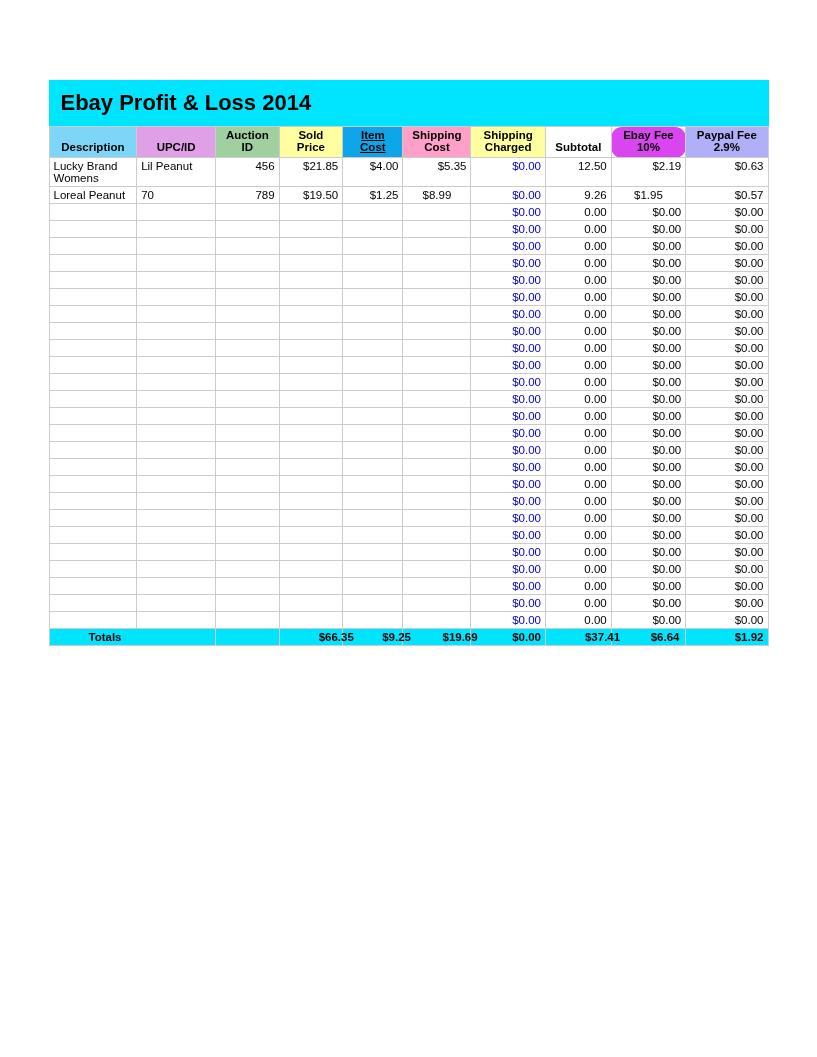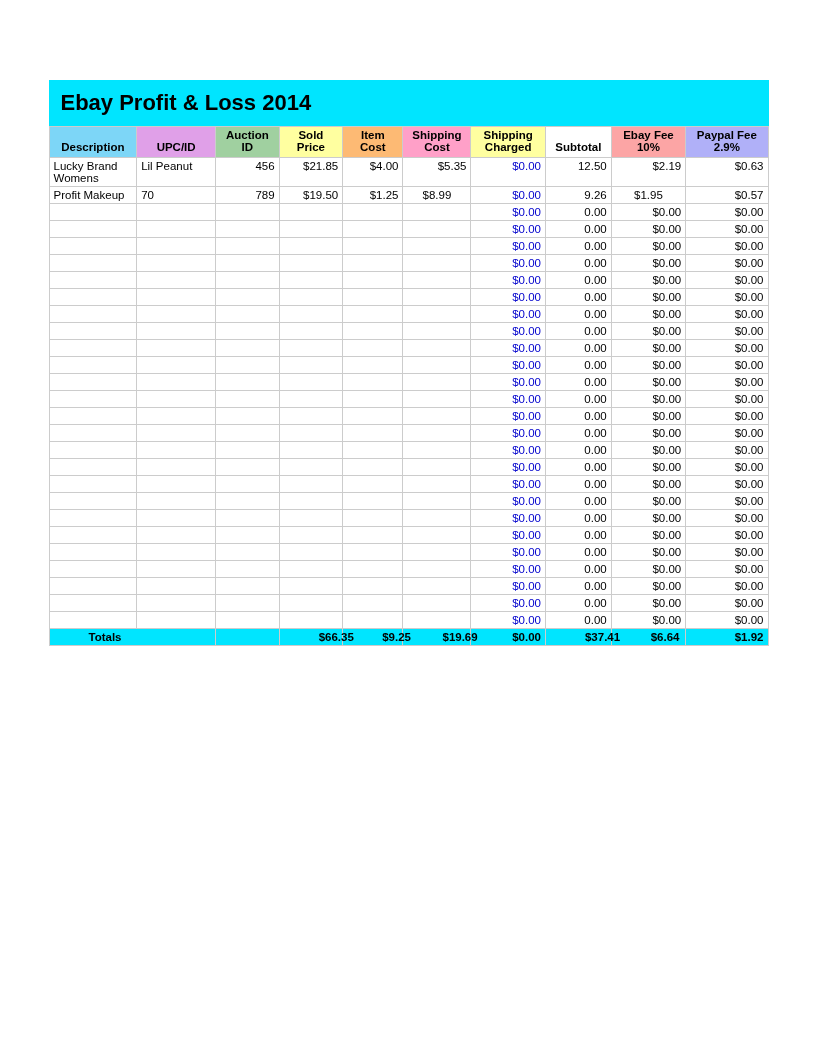--- a/index.html
+++ b/index.html
@@ -29,25 +29,25 @@
     th, td {
       border: 1px solid #ccc;
       padding: 2px 4px;
       vertical-align: top;
       font-size: 11.5px;
     }
     .col-description { width: 80px; background: #7dd6f7; color: #000; }
     .col-upc { width: 72px; background: #e0a0e8; color: #000; }
     .col-auction { width: 58px; background: #a0d0a0; color: #000; }
     .col-sold { width: 58px; background: #ffffa0; color: #000; }
-    .col-item { width: 55px; background: #fdba74; color: #000; }
+    .col-item { width: 55px; background: #0ea5e9; color: #000; text-decoration: underline; }
     .col-shipping-cost { width: 62px; background: #ffa0c8; color: #000; }
     .col-shipping-charged { width: 68px; background: #ffffa0; color: #000; }
     .col-subtotal { width: 60px; background: #fff; color: #000; }
-    .col-ebay-fee { width: 68px; background: #fca5a5; color: #000; }
+    .col-ebay-fee { width: 68px; background: #d946ef; color: #000; border-radius: 11px; }
     .col-paypal-fee { width: 75px; background: #b0b0f8; color: #000; }
 
     .header-row th {
       font-weight: bold;
       vertical-align: bottom;
       padding-bottom: 4px;
     }
     .data-row td {
       background: #fff;
       color: #000;
@@ -99,21 +99,21 @@
       <td style="text-align:right">456</td>
       <td style="text-align:right">$21.85</td>
       <td style="text-align:right">$4.00</td>
       <td style="text-align:right">$5.35</td>
       <td style="text-align:right; color:#0000cc">$0.00</td>
       <td style="text-align:right">12.50</td>
       <td style="text-align:right">$2.19</td>
       <td style="text-align:right">$0.63</td>
     </tr>
         <tr class="data-row">
-      <td>Profit Makeup</td>
+      <td>Loreal Peanut</td>
       <td>70</td>
       <td style="text-align:right">789</td>
       <td style="text-align:right">$19.50</td>
       <td style="text-align:right">$1.25</td>
       <td style="text-align:center">$8.99</td>
       <td style="text-align:right; color:#0000cc">$0.00</td>
       <td style="text-align:right">9.26</td>
       <td style="text-align:center">$1.95</td>
       <td style="text-align:right">$0.57</td>
     </tr>

